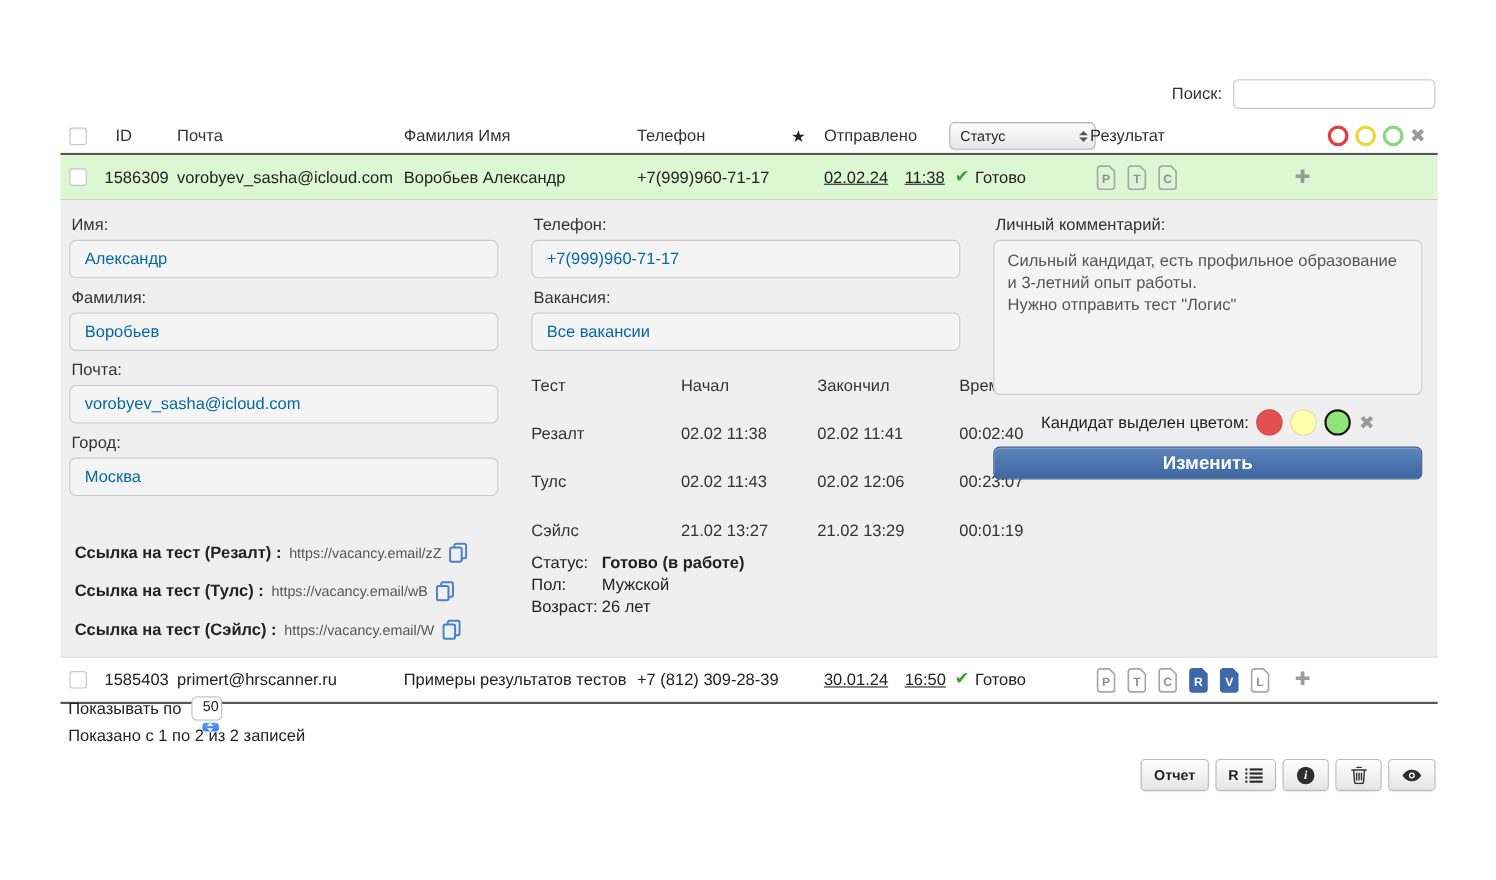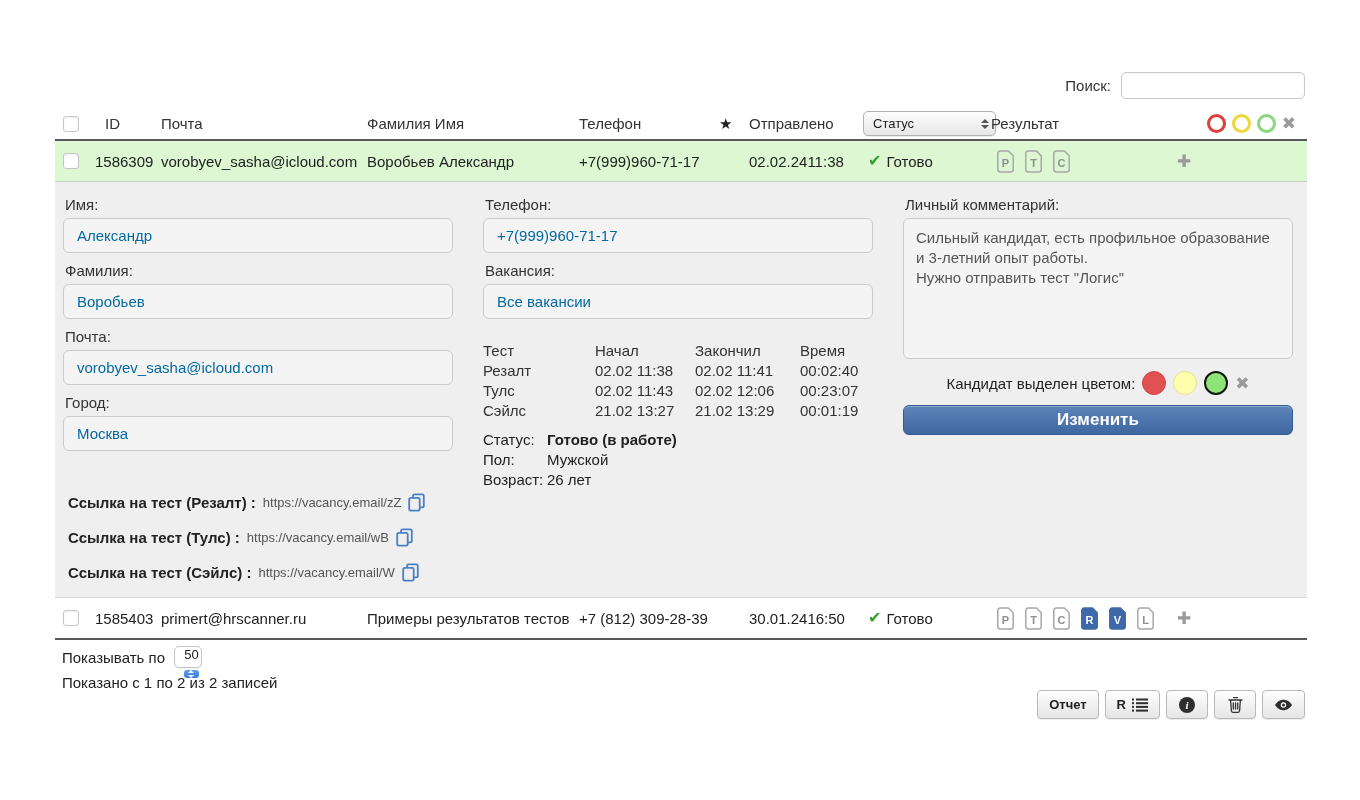--- a/index.html
+++ b/index.html
@@ -20,21 +20,21 @@
     border-bottom:2px solid #57575b;color:#333;}
   .hid{padding-left:10px;}
   .hpad1{padding-left:1px;}
   .hres{padding-left:6px;}
   .row{position:absolute;left:55px;width:1252px;height:40px;}
   .row1{top:141px;background:#dcf7d2;border-bottom:1px solid #c8cdc4;}
   .row2{top:598px;background:#fff;border-bottom:2px solid #57575b;}
   .checkbox{width:14px;height:14px;border:1px solid #c6c6c6;border-radius:3px;background:#fff;
     margin-left:8px;box-shadow:inset 0 1px 2px rgba(0,0,0,.06);display:inline-block;}
   .cell-star{font-size:15px;color:#222;padding-left:1px;}
-  .cell-sent{display:flex;gap:0;padding-left:1px;}
+  .cell-sent{display:flex;gap:15px;padding-left:1px;text-decoration:underline;}
   .cell-status{display:flex;align-items:center;gap:5px;padding-left:5px;}
   .check{color:#33a22f;font-size:16px;line-height:1;}
   .doc-row{display:flex;gap:7px;padding-left:10px;align-items:center;}
   svg.doc{width:21px;height:23px;display:block;}
   .doc .shape{fill:none;stroke:#a8a8a8;stroke-width:1.5;}
   .doc text{fill:#8f8f8f;font-family:"Liberation Sans",sans-serif;font-size:11px;font-weight:bold;}
   .doc.filled .shape{fill:#3e68a8;stroke:#3e68a8;}
   .doc.filled text{fill:#ffffff;}
   .plus{color:#9b9b9b;font-size:17px;margin-left:12px;font-weight:bold;}
   .hcircles{display:flex;gap:6px;align-items:center;justify-content:flex-end;padding-right:11px;}
@@ -56,40 +56,40 @@
   .panel{position:absolute;left:55px;top:182px;width:1252px;height:415px;background:#efefef;
     border-bottom:1px solid #d9d9d9;}
   .col-left{position:absolute;left:8px;top:8px;width:390px;}
   .col-mid{position:absolute;left:428px;top:8px;width:390px;}
   .col-right{position:absolute;left:848px;top:8px;width:390px;}
   .flabel{margin:6px 0 5px 2px;color:#333;}
   .flabel.next{margin-top:9px;}
   .field{width:100%;box-sizing:border-box;height:35px;border:1px solid #cbcbcb;border-radius:6px;
     background:#f4f4f4;color:#0369a1;font:inherit;padding:0 13px;outline:none;}
   .tests{margin-top:22px;display:grid;grid-template-columns:112px 100px 105px 1fr;
-    line-height:20px;color:#333;}
+    line-height:20px;color:#333;gap:24px;}
   .meta{margin-top:9px;display:grid;grid-template-columns:64px 1fr;line-height:20px;color:#222;}
   .meta .bold{font-weight:bold;}
   .comment{width:100%;box-sizing:border-box;height:141px;border:1px solid #cbcbcb;border-radius:6px;
     background:#f4f4f4;color:#555;font:inherit;padding:9px 12px;resize:none;line-height:20px;outline:none;}
   .color-row{margin-top:9px;display:flex;align-items:center;gap:7px;color:#222;justify-content:center;}
   .dot{width:24px;height:24px;border-radius:50%;box-sizing:border-box;}
   .dot.d-red{background:#e25151;border:1px solid #cf4545;}
   .dot.d-yellow{background:#ffffad;border:1px solid #e3e38e;}
   .dot.d-green{background:#8fe478;border:2px solid #141414;}
   .btn-edit{margin-top:10px;width:100%;height:30px;border:1px solid #345a90;border-radius:6px;
     background:linear-gradient(#5d85bb,#3e66a0);color:#fff;font:inherit;font-size:17px;font-weight:bold;
     box-shadow:inset 0 1px 0 rgba(255,255,255,.3);cursor:pointer;}
   .links{position:absolute;left:13px;top:303px;}
   .link-line{display:flex;align-items:center;gap:7px;height:35px;}
   .link-line b{color:#222;}
   .link-url{font-size:13px;color:#555;}
   .copy-icon{display:block;}
   
-  .pagination{position:absolute;left:62px;top:646px;color:#222;}
+  .pagination{position:absolute;left:62px;top:633px;color:#222;}
   .pag-line1{display:flex;align-items:center;gap:9px;height:22px;}
   .size-select{display:inline-flex;align-items:center;height:20px;border:1px solid #c4c4c4;border-radius:5px;
     background:#fff;padding:0 2px 0 9px;gap:8px;font-size:13px;box-shadow:0 1px 1px rgba(0,0,0,.05);cursor:default;flex-direction:column;}
   .stepper{width:15px;height:16px;border-radius:3px;background:linear-gradient(#5f9ef0,#3f7fe0);
     display:flex;flex-direction:column;align-items:center;justify-content:center;gap:2px;}
   .stepper i{display:block;width:0;height:0;border-left:3px solid transparent;border-right:3px solid transparent;}
   .stepper .up{border-bottom:3px solid #fff;}
   .stepper .dn{border-top:3px solid #fff;}
   .pag-line2{margin-top:6px;}
   

